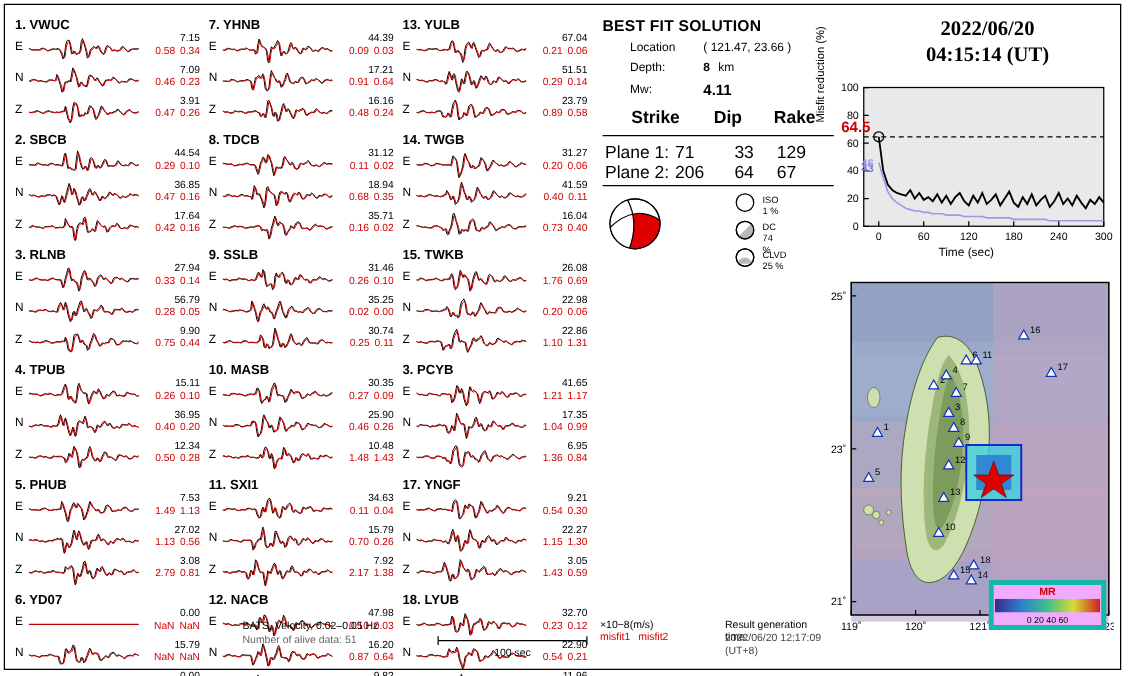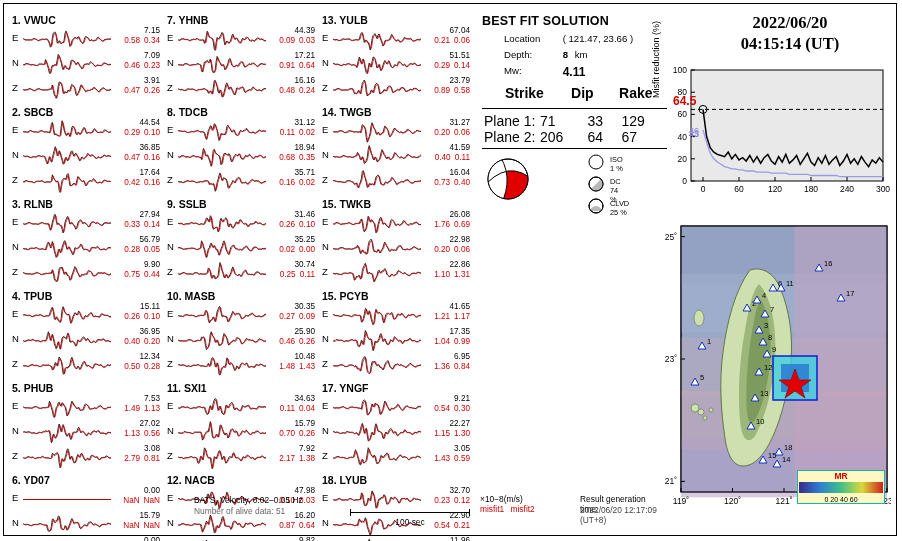--- a/index.html
+++ b/index.html
@@ -83,21 +83,21 @@
   }
   .misfit .xlabel{
     position:absolute;left:0;bottom:-1px;width:100%;text-align:center;font-size:9.5px;
   }
   
   .map{
     position:absolute;left:655px;top:222px;width:236px;height:290px;
   }
   .mr-box{
     position:absolute;right:6px;bottom:8px;width:86px;height:32px;
-    background:#fef9c3;border:1px solid #14b8a6;
+    background:#f0abfc;border:4px solid #14b8a6;
   }
   .mr-box .mrlabel{
     position:absolute;left:0;top:0px;width:100%;text-align:center;
     font-size:8.5px;font-weight:bold;color:#d00000;
   }
   .mr-box .mrticks{
     position:absolute;left:0;bottom:0px;width:100%;text-align:center;font-size:7px;
   }
   
   .footer{
@@ -745,21 +745,21 @@
               <path d="M0.0 12.2L1.0 12.6L2.0 12.8L2.9 12.5L3.9 12.4L4.9 12.8L5.9 13.1L6.8 13.2L7.8 13.4L8.8 13.1L9.8 12.4L10.8 12.1L11.7 12.2L12.7 12.1L13.7 12.2L14.7 12.4L15.6 12.1L16.6 11.7L17.6 11.9L18.6 12.1L19.6 12.4L20.5 15.6L21.5 18.5L22.5 16.7L23.5 15.1L24.4 15.5L25.4 14.4L26.4 14.6L27.4 17.5L28.4 15.8L29.3 9.9L30.3 6.9L31.3 5.2L32.3 3.5L33.2 7.0L34.2 12.3L35.2 12.4L36.2 11.4L37.2 12.6L38.1 12.4L39.1 12.9L40.1 17.4L41.1 19.9L42.0 17.9L43.0 16.0L44.0 14.1L45.0 10.5L46.0 9.6L46.9 11.7L47.9 11.8L48.9 10.4L49.9 10.3L50.8 9.3L51.8 8.1L52.8 10.1L53.8 13.2L54.8 14.2L55.7 14.9L56.7 15.4L57.7 13.9L58.7 12.8L59.6 13.9L60.6 14.5L61.6 13.9L62.6 13.6L63.6 12.6L64.5 10.5L65.5 9.8L66.5 10.7L67.5 11.1L68.4 11.7L69.4 12.6L70.4 12.4L71.4 11.7L72.4 12.2L73.3 13.2L74.3 13.5L75.3 14.2L76.3 14.5L77.2 13.5L78.2 12.5L79.2 12.4L80.2 12.2L81.2 12.0L82.1 12.4L83.1 12.3L84.1 11.6L85.1 11.3L86.0 11.6L87.0 11.8L88.0 12.3" stroke="#d00000" fill="none" stroke-width="0.8" stroke-linejoin="round" transform="translate(0.7,0.3)"></path>
             </svg>
           </div>
           <div class="nums">
             <div class="top">22.86</div>
             <div class="bot"><span>1.10</span><span>1.31</span></div>
           </div>
         </div>
       </div>
       <div class="station">
-        <div class="st-title">15. PCYB</div>
+        <div class="st-title">3. PCYB</div>
         <div class="comp">
           <div class="comp-label">E</div>
           <div class="wave">
             <svg width="88" height="25" viewBox="0 0 88 25">
               <path d="M0.0 11.5L1.0 11.7L2.0 12.5L2.9 12.6L3.9 12.4L4.9 12.7L5.9 13.0L6.8 13.2L7.8 13.3L8.8 12.9L9.8 11.8L10.8 11.5L11.7 12.0L12.7 12.3L13.7 12.3L14.7 12.5L15.6 12.6L16.6 12.7L17.6 13.4L18.6 13.6L19.6 12.7L20.5 12.0L21.5 11.8L22.5 11.8L23.5 12.1L24.4 12.5L25.4 12.4L26.4 12.2L27.4 12.9L28.4 19.1L29.3 18.6L30.3 15.6L31.3 11.2L32.3 5.6L33.2 5.8L34.2 11.0L35.2 10.9L36.2 7.8L37.2 10.7L38.1 16.0L39.1 19.2L40.1 21.8L41.1 19.0L42.0 10.1L43.0 6.3L44.0 9.3L45.0 10.3L46.0 9.2L46.9 9.9L47.9 10.6L48.9 12.4L49.9 17.6L50.8 19.9L51.8 15.6L52.8 11.5L53.8 10.7L54.8 10.1L55.7 10.4L56.7 11.4L57.7 10.4L58.7 9.6L59.6 12.7L60.6 16.1L61.6 16.1L62.6 14.8L63.6 13.2L64.5 11.1L65.5 10.9L66.5 12.2L67.5 11.6L68.4 10.2L69.4 10.9L70.4 12.6L71.4 13.9L72.4 14.9L73.3 14.6L74.3 12.7L75.3 11.7L76.3 12.3L77.2 12.2L78.2 11.5L79.2 11.4L80.2 11.4L81.2 11.9L82.1 13.4L83.1 14.3L84.1 13.5L85.1 12.7L86.0 12.5L87.0 12.4L88.0 12.2" stroke="#000" fill="none" stroke-width="0.8" stroke-linejoin="round"></path>
               <path d="M0.0 11.6L1.0 11.8L2.0 12.5L2.9 12.6L3.9 12.4L4.9 12.6L5.9 13.0L6.8 13.1L7.8 13.2L8.8 12.8L9.8 11.9L10.8 11.6L11.7 12.0L12.7 12.3L13.7 12.3L14.7 12.5L15.6 12.6L16.6 12.7L17.6 13.3L18.6 13.4L19.6 12.7L20.5 12.0L21.5 11.9L22.5 11.9L23.5 12.1L24.4 12.5L25.4 12.4L26.4 12.2L27.4 12.8L28.4 18.3L29.3 17.9L30.3 15.2L31.3 11.4L32.3 6.4L33.2 6.6L34.2 11.2L35.2 11.1L36.2 8.3L37.2 10.9L38.1 15.6L39.1 18.4L40.1 20.7L41.1 18.2L42.0 10.4L43.0 7.0L44.0 9.7L45.0 10.5L46.0 9.6L46.9 10.2L47.9 10.9L48.9 12.5L49.9 17.0L50.8 19.0L51.8 15.2L52.8 11.7L53.8 10.9L54.8 10.4L55.7 10.6L56.7 11.6L57.7 10.7L58.7 10.0L59.6 12.7L60.6 15.7L61.6 15.7L62.6 14.5L63.6 13.1L64.5 11.3L65.5 11.1L66.5 12.2L67.5 11.7L68.4 10.5L69.4 11.1L70.4 12.6L71.4 13.7L72.4 14.6L73.3 14.3L74.3 12.7L75.3 11.8L76.3 12.3L77.2 12.3L78.2 11.6L79.2 11.5L80.2 11.6L81.2 12.0L82.1 13.3L83.1 14.0L84.1 13.4L85.1 12.6L86.0 12.5L87.0 12.4L88.0 12.2" stroke="#d00000" fill="none" stroke-width="0.8" stroke-linejoin="round" transform="translate(0.7,0.3)"></path>
             </svg>
           </div>
           <div class="nums">
             <div class="top">41.65</div>
@@ -1012,20 +1012,21 @@
       <text x="156" y="130" text-anchor="middle" font-size="8.5" font-family="&quot;Liberation Sans&quot;, sans-serif">180</text>
       <line x1="156" x2="156" y1="119" y2="115" stroke="#000"></line>
       <text x="192" y="130" text-anchor="middle" font-size="8.5" font-family="&quot;Liberation Sans&quot;, sans-serif">240</text>
       <line x1="192" x2="192" y1="119" y2="115" stroke="#000"></line>
       <text x="228" y="130" text-anchor="middle" font-size="8.5" font-family="&quot;Liberation Sans&quot;, sans-serif">300</text>
       <line x1="228" x2="228" y1="119" y2="115" stroke="#000"></line>
       <text x="18" y="43.405" font-size="12" font-weight="bold" fill="#d00000" font-family="&quot;Liberation Sans&quot;, sans-serif">64.5</text>
       <text x="34" y="75.27000000000001" font-size="9" font-weight="bold" fill="#7b7bd8" font-family="&quot;Liberation Sans&quot;, sans-serif">43</text>
       <text x="34" y="71.94" font-size="9" font-weight="bold" fill="#9a9ae8" font-family="&quot;Liberation Sans&quot;, sans-serif">46</text>
     </svg>
+  <div class="xlabel">Time (sec)</div>
 </div>
 
 <div class="map">
   <svg id="map-svg" width="236" height="290">
       <rect x="26" y="4" width="206" height="266" fill="#9aa8c8" stroke="#000"></rect>
       <rect x="26" y="4" width="206" height="58.52" fill="#8e9cc0" opacity="0.55"></rect>
       <rect x="26" y="51.879999999999995" width="206" height="58.52" fill="#a3b0cd" opacity="0.55"></rect>
       <rect x="26" y="115.72" width="206" height="58.52" fill="#b9a8bd" opacity="0.55"></rect>
       <rect x="26" y="168.92" width="206" height="58.52" fill="#c9a6b4" opacity="0.55"></rect>
       <rect x="26" y="216.8" width="206" height="58.52" fill="#b59ec4" opacity="0.55"></rect>

